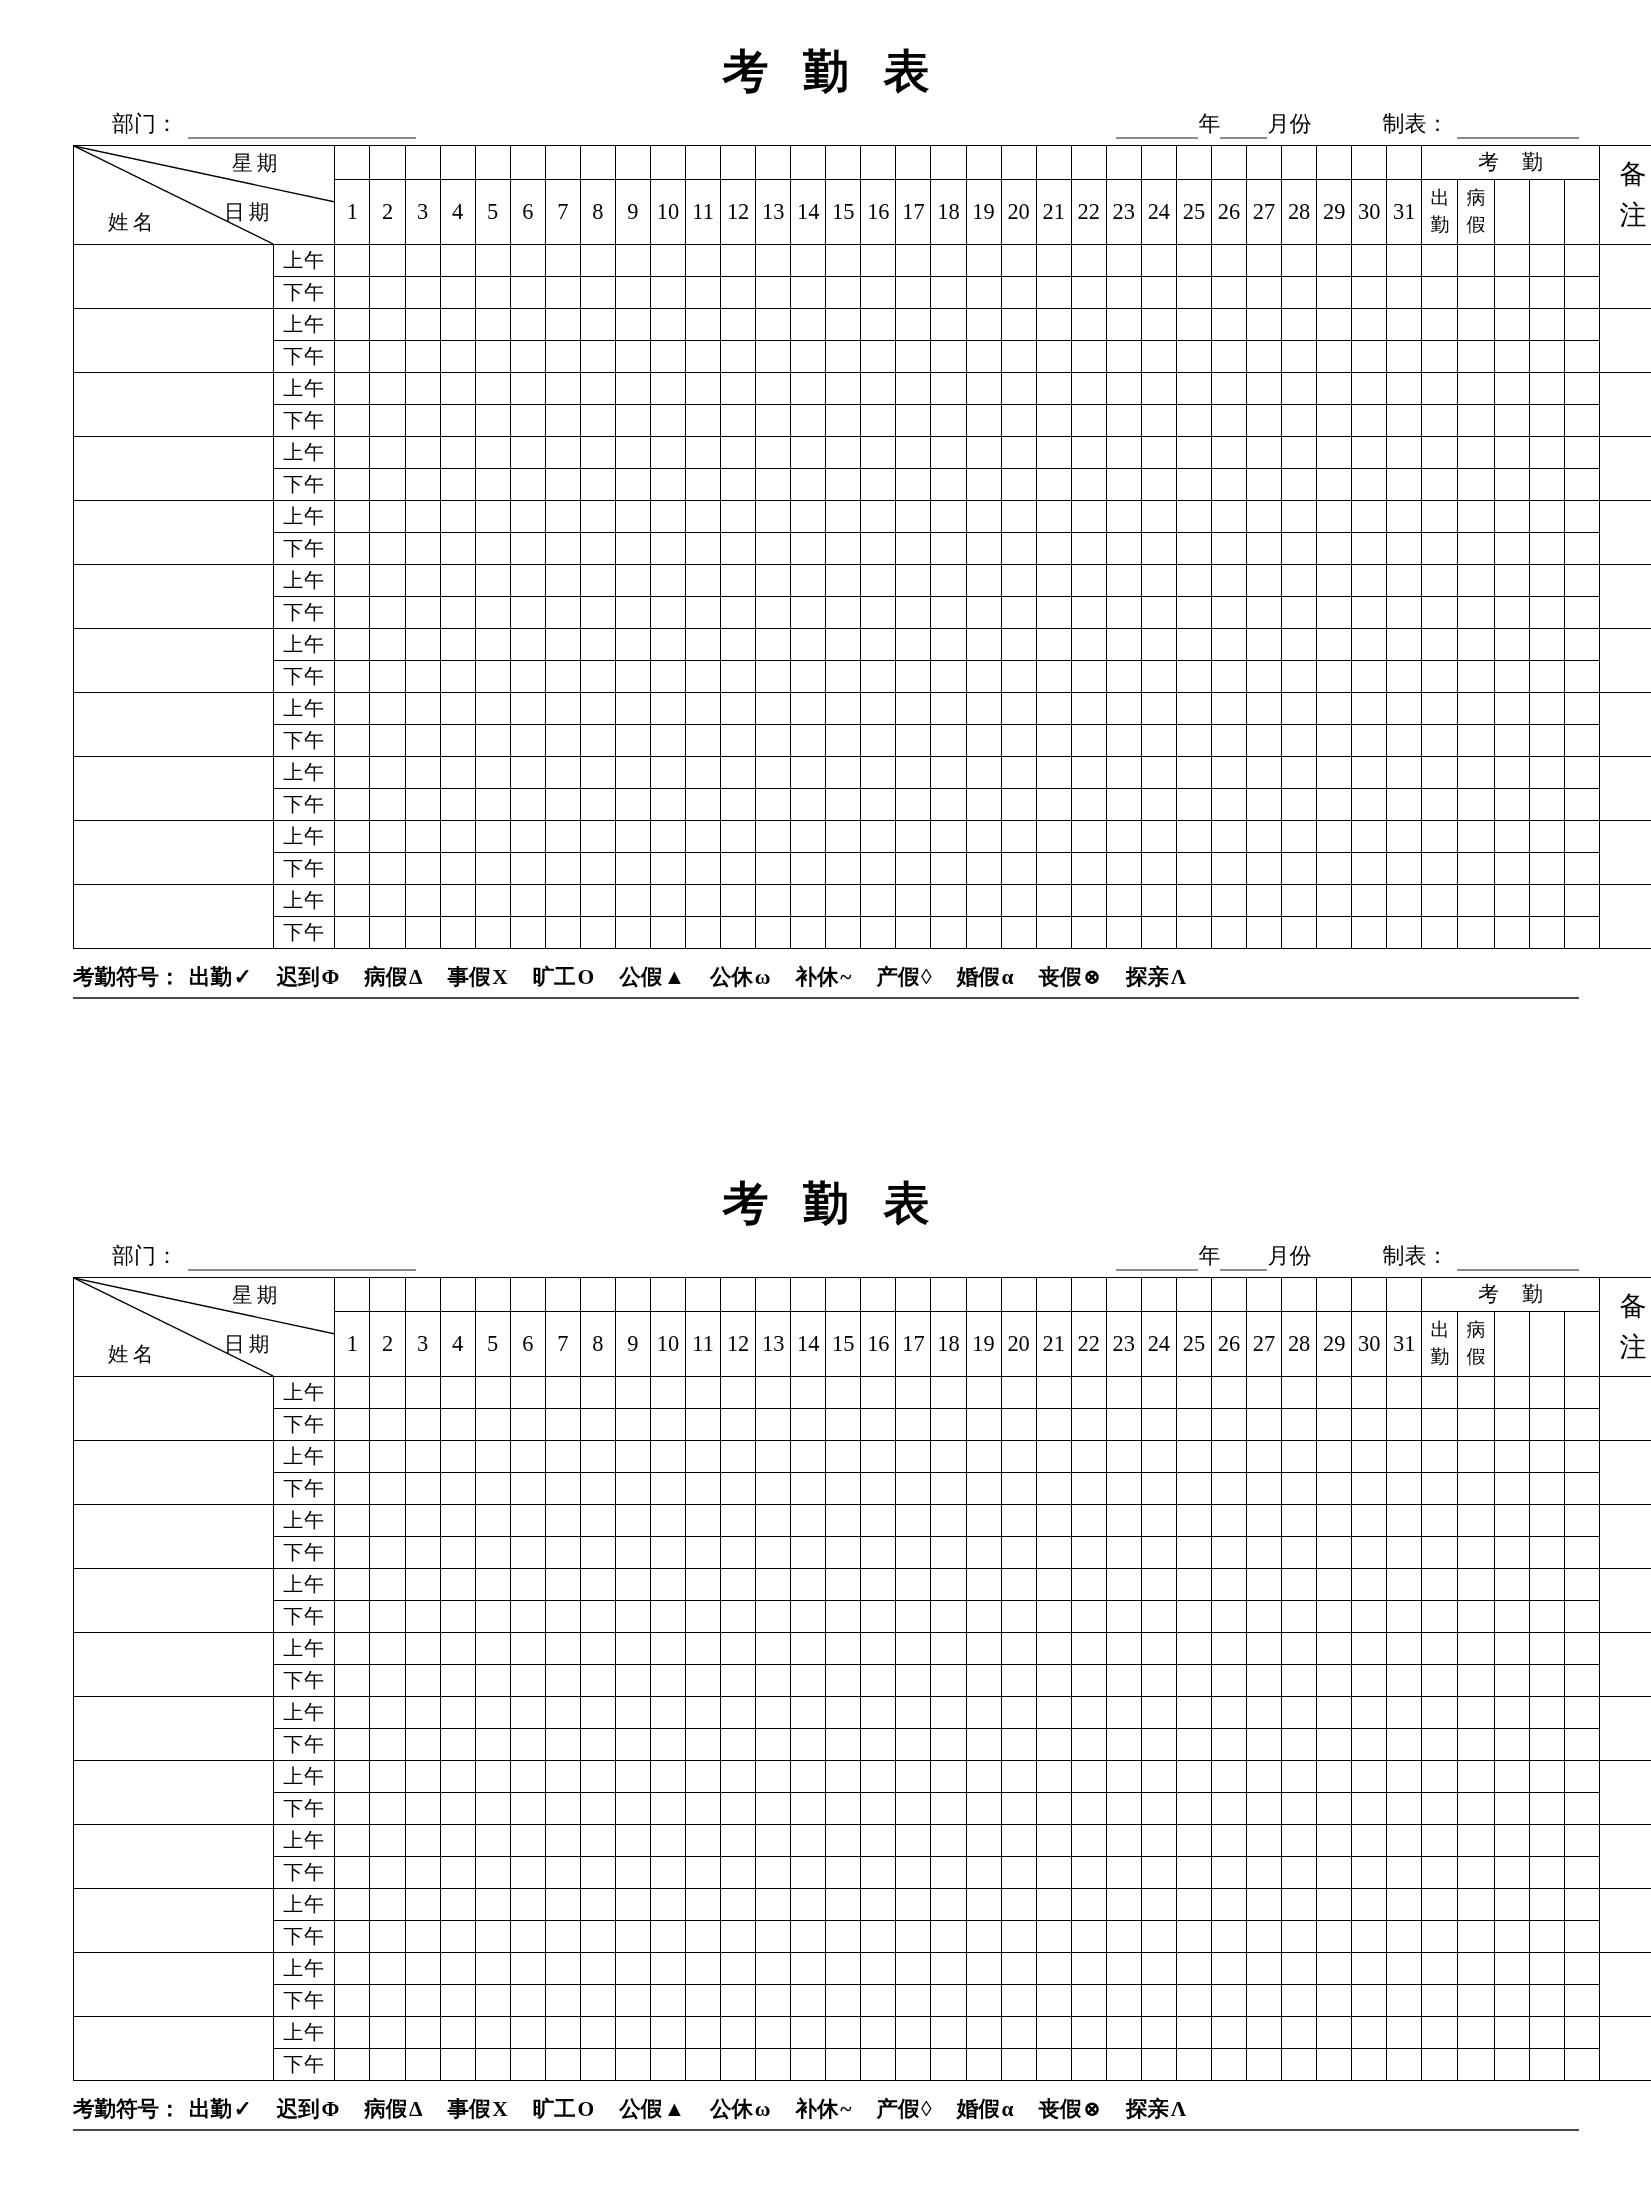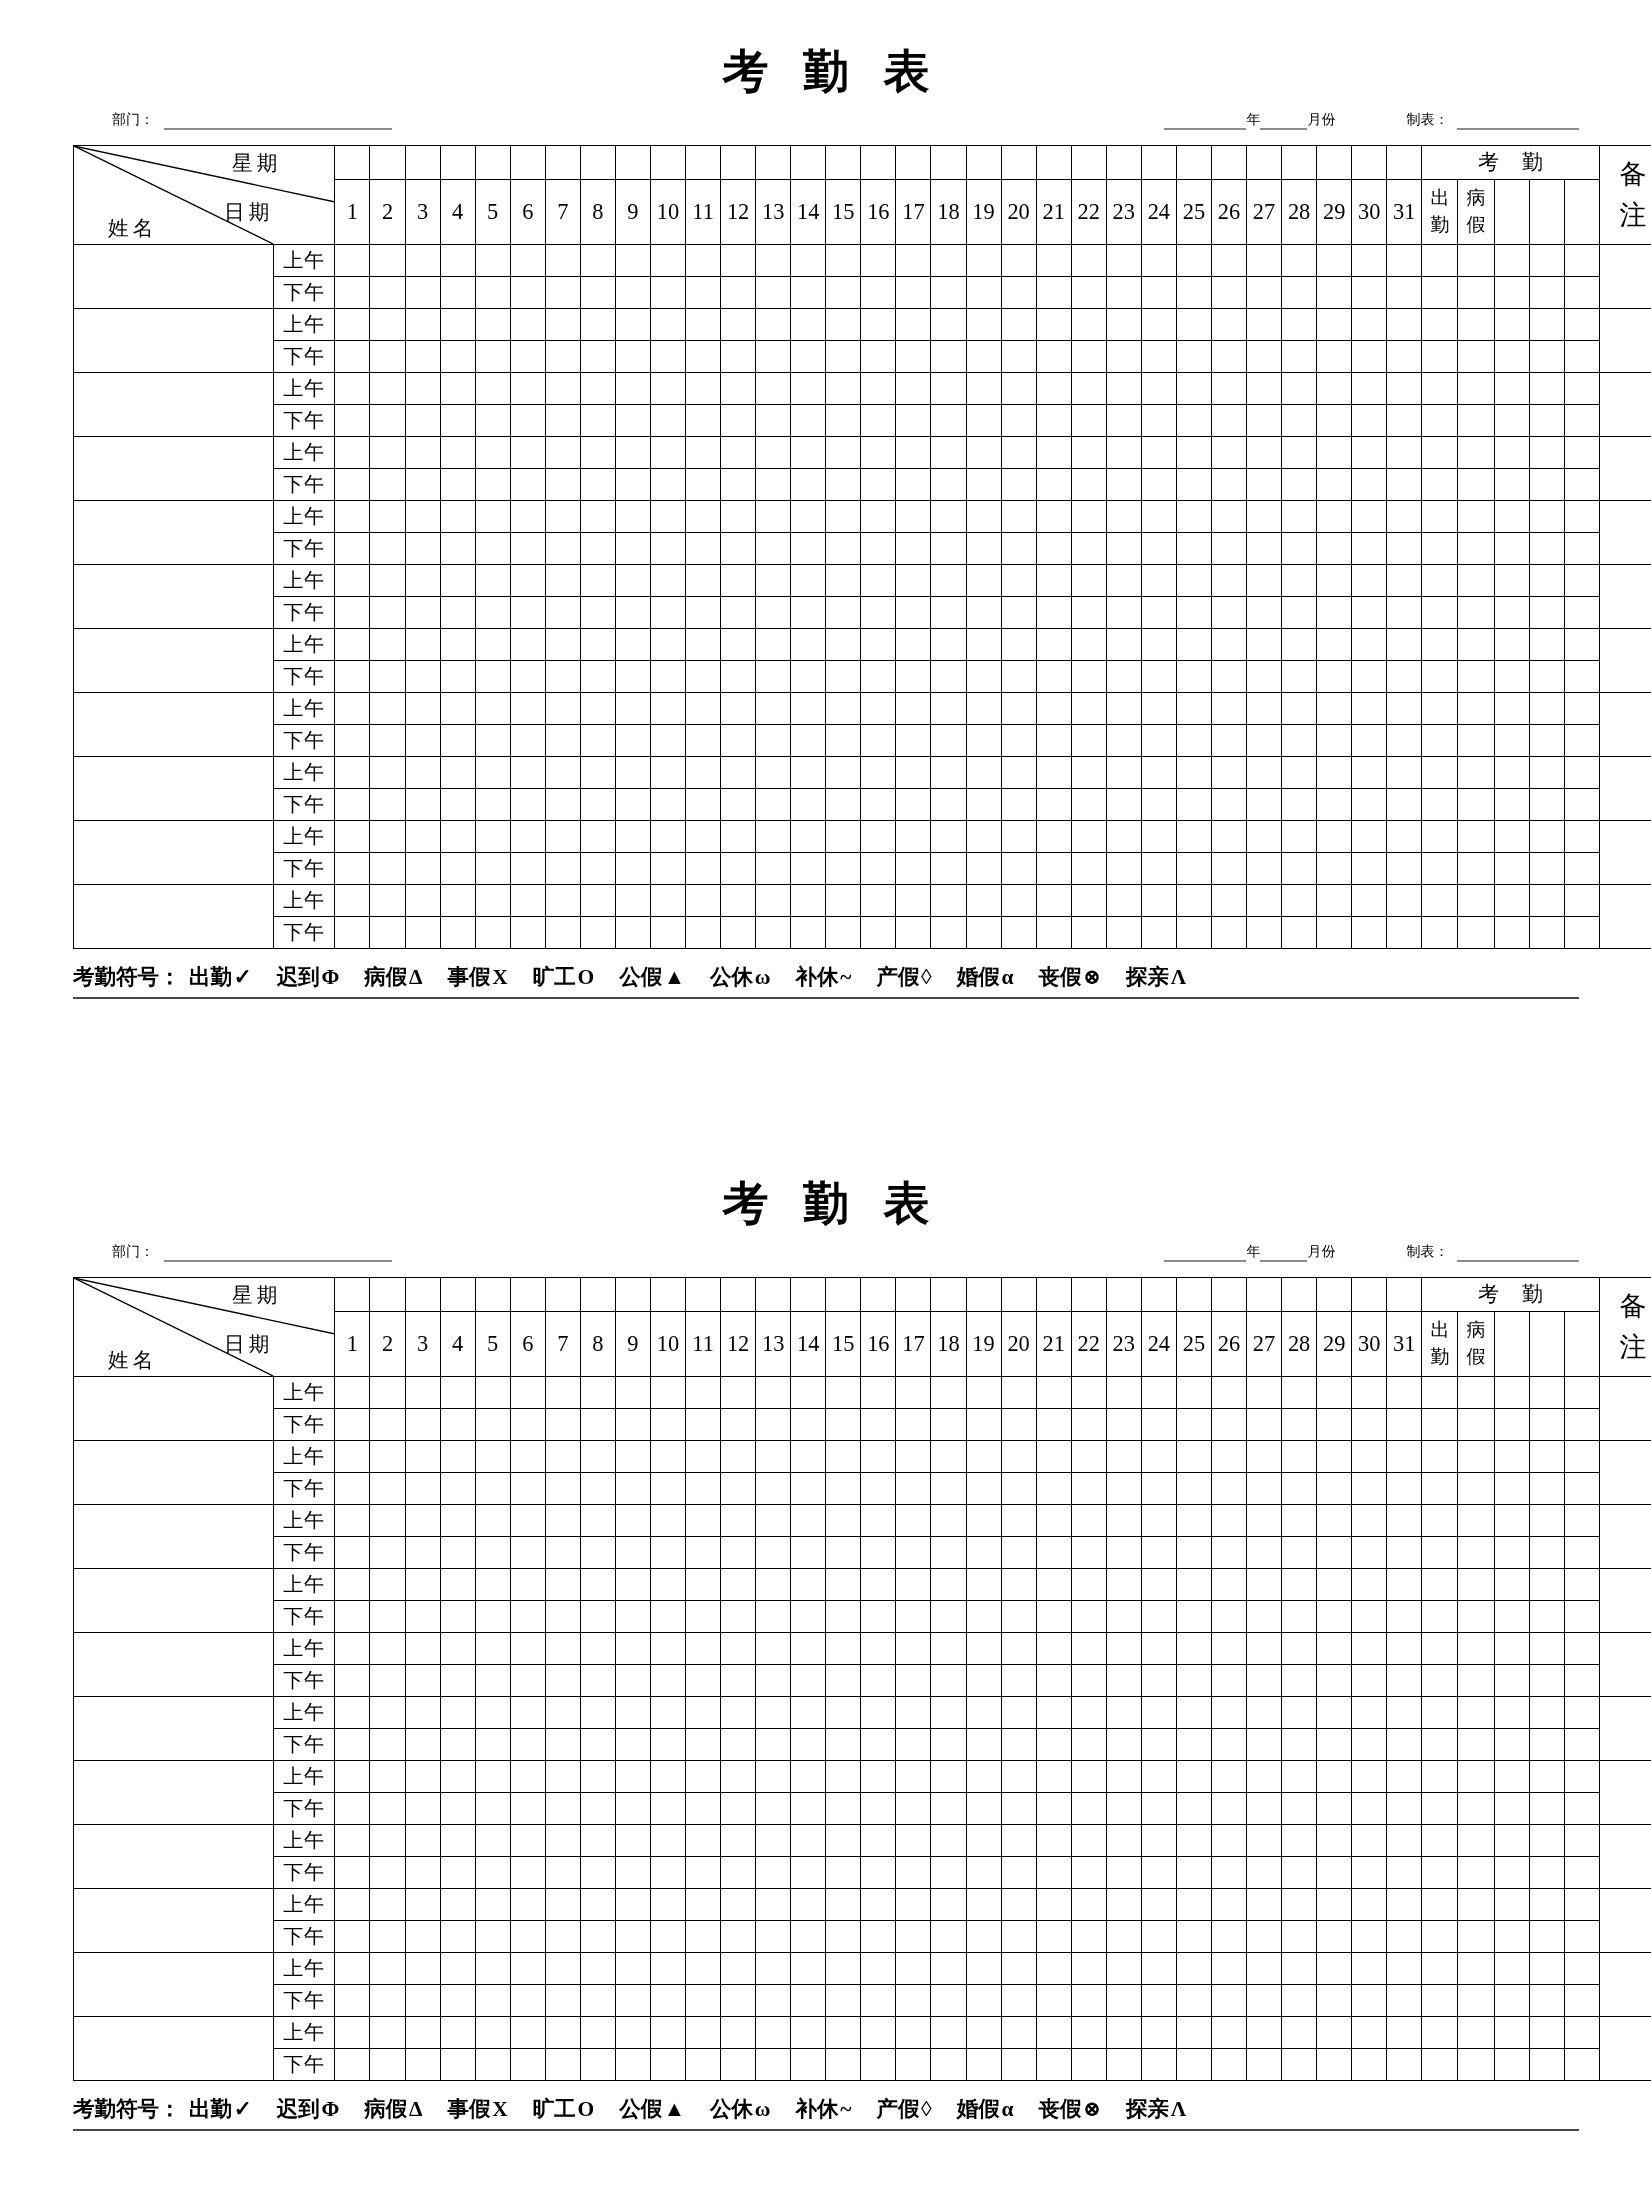--- a/index.html
+++ b/index.html
@@ -11,22 +11,22 @@
   #sheets { padding-top: 43px; }
   .sheet { width: 1506px; margin-left: 73px; }
   .sheet + .sheet { margin-top: 176px; }
 
   .title {
     margin: 0; text-align: center; font-size: 46px; font-weight: bold;
     letter-spacing: .75em; text-indent: .75em; line-height: 1.25;
   }
 
   .meta {
-    display: flex; justify-content: space-between; align-items: flex-start;
-    font-size: 14px; margin-top: 6.9px; height: 34px; padding-left: 39px;
+    display: flex; justify-content: space-between; align-items: center;
+    font-size: 22px; margin-top: 6.9px; height: 34px; padding-left: 39px;
     white-space: nowrap;
   }
   .uline { display:inline-block; border-bottom: 2.6px solid #8c8c8c; height: 22.4px; vertical-align: bottom; }
   .u-dept  { width: 228px; margin-left: 10.3px; }
   .u-year  { width: 82px; }
   .u-month { width: 47px; }
   .u-prep  { width: 122px; margin-left: 8.6px; }
   .meta-gap { display:inline-block; width: 71px; }
 
   table.att {
@@ -40,21 +40,21 @@
   tr.hrow1 { height: 34px; }
   tr.hrow2 { height: 65px; }
   .att tbody tr { height: 32px; margin-top: 12px; }
   .att tbody tr.am > td { border-top-width: 1.7px; }
 
   th.diag { position: relative; }
   .diag svg { position:absolute; left:0; top:0; width:100%; height:100%; display:block; }
   .dlab { position:absolute; font-size:20.6px; letter-spacing:.2em; white-space:nowrap; }
   .dlab-week { left:158px; top:3.4px; }
   .dlab-date { left:150px; top:52px; }
-  .dlab-name { left:34px;  top:68px; }
+  .dlab-name { left:34px;  top:62px; }
 
   th.kq { font-size: 21px; letter-spacing: 1.1em; text-indent: 1.1em; }
   .vtxt { width: 1em; margin: 0 auto; word-break: break-all; line-height: 1.4; font-size: 19px; }
   th.remark .vtxt { font-size: 27px; line-height: 1.5; }
   td.daynum { font-size: 22.4px; }
   td.ampm   { font-size: 20px; letter-spacing: 0.9px; }
 
   .legend { margin-top: 13px; font-size: 21.5px; font-weight: bold; white-space: nowrap; }
   .legend .llabel { margin-right: 8.6px; }
   .legend .li { margin-right: 25px; display: inline-block; }

